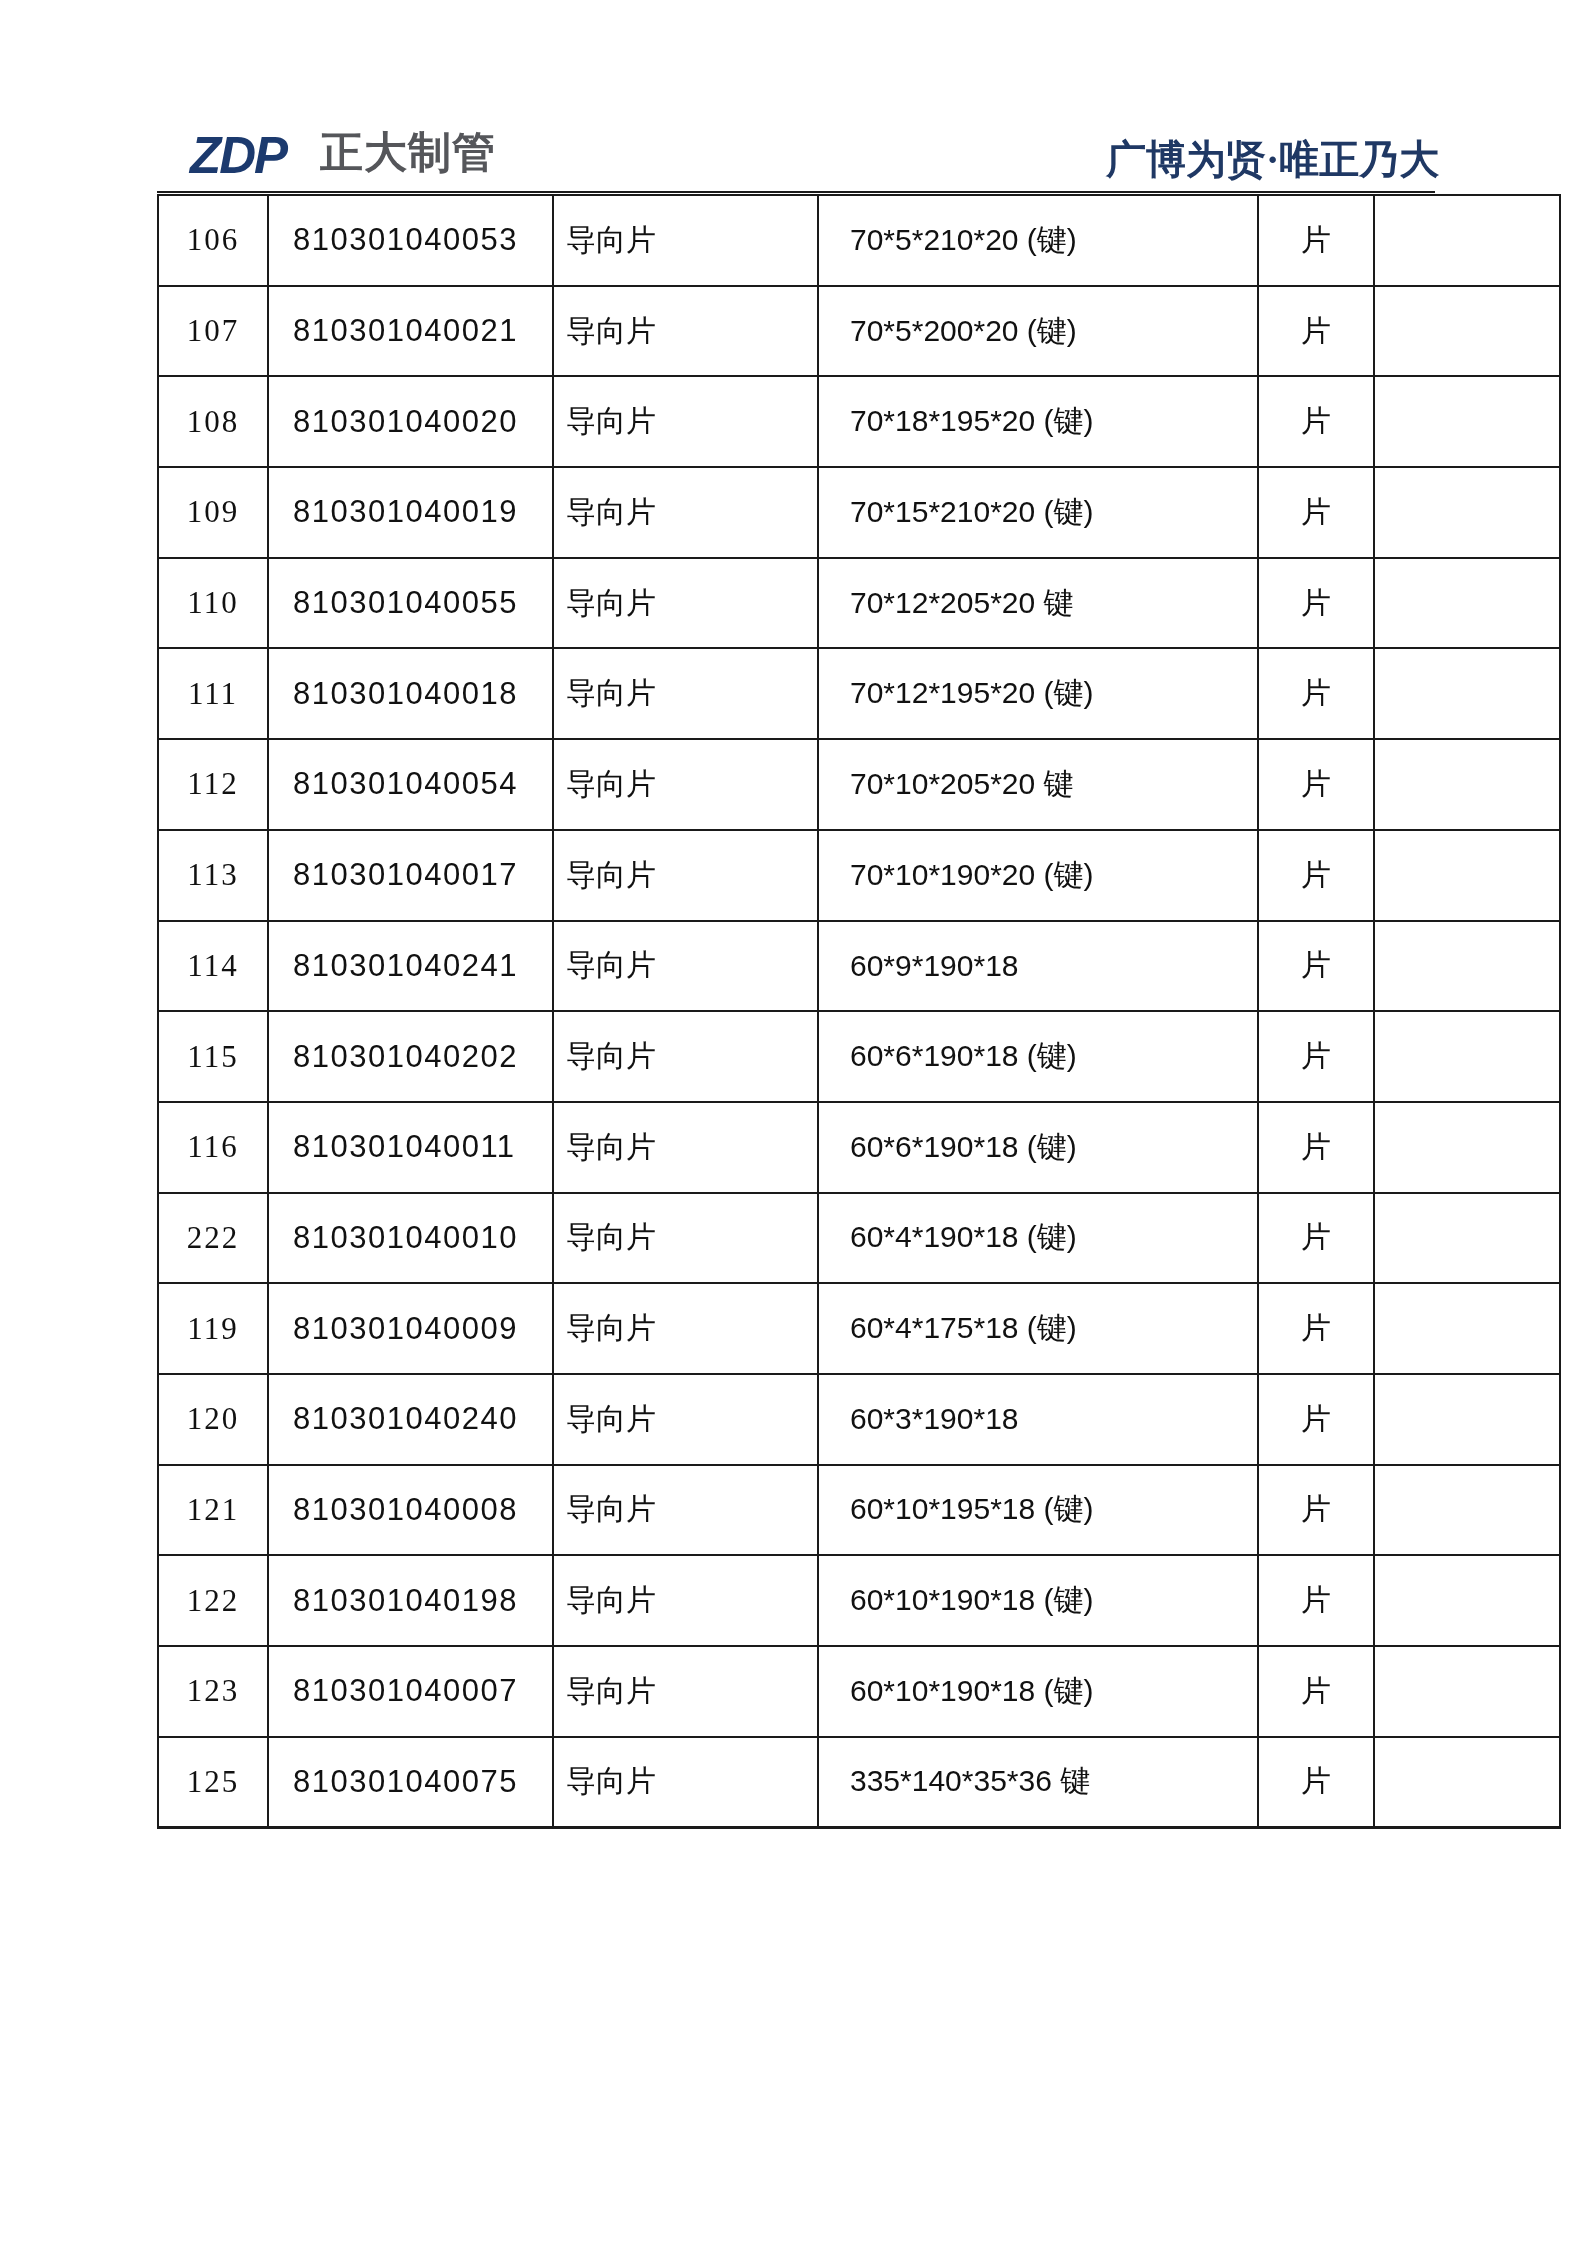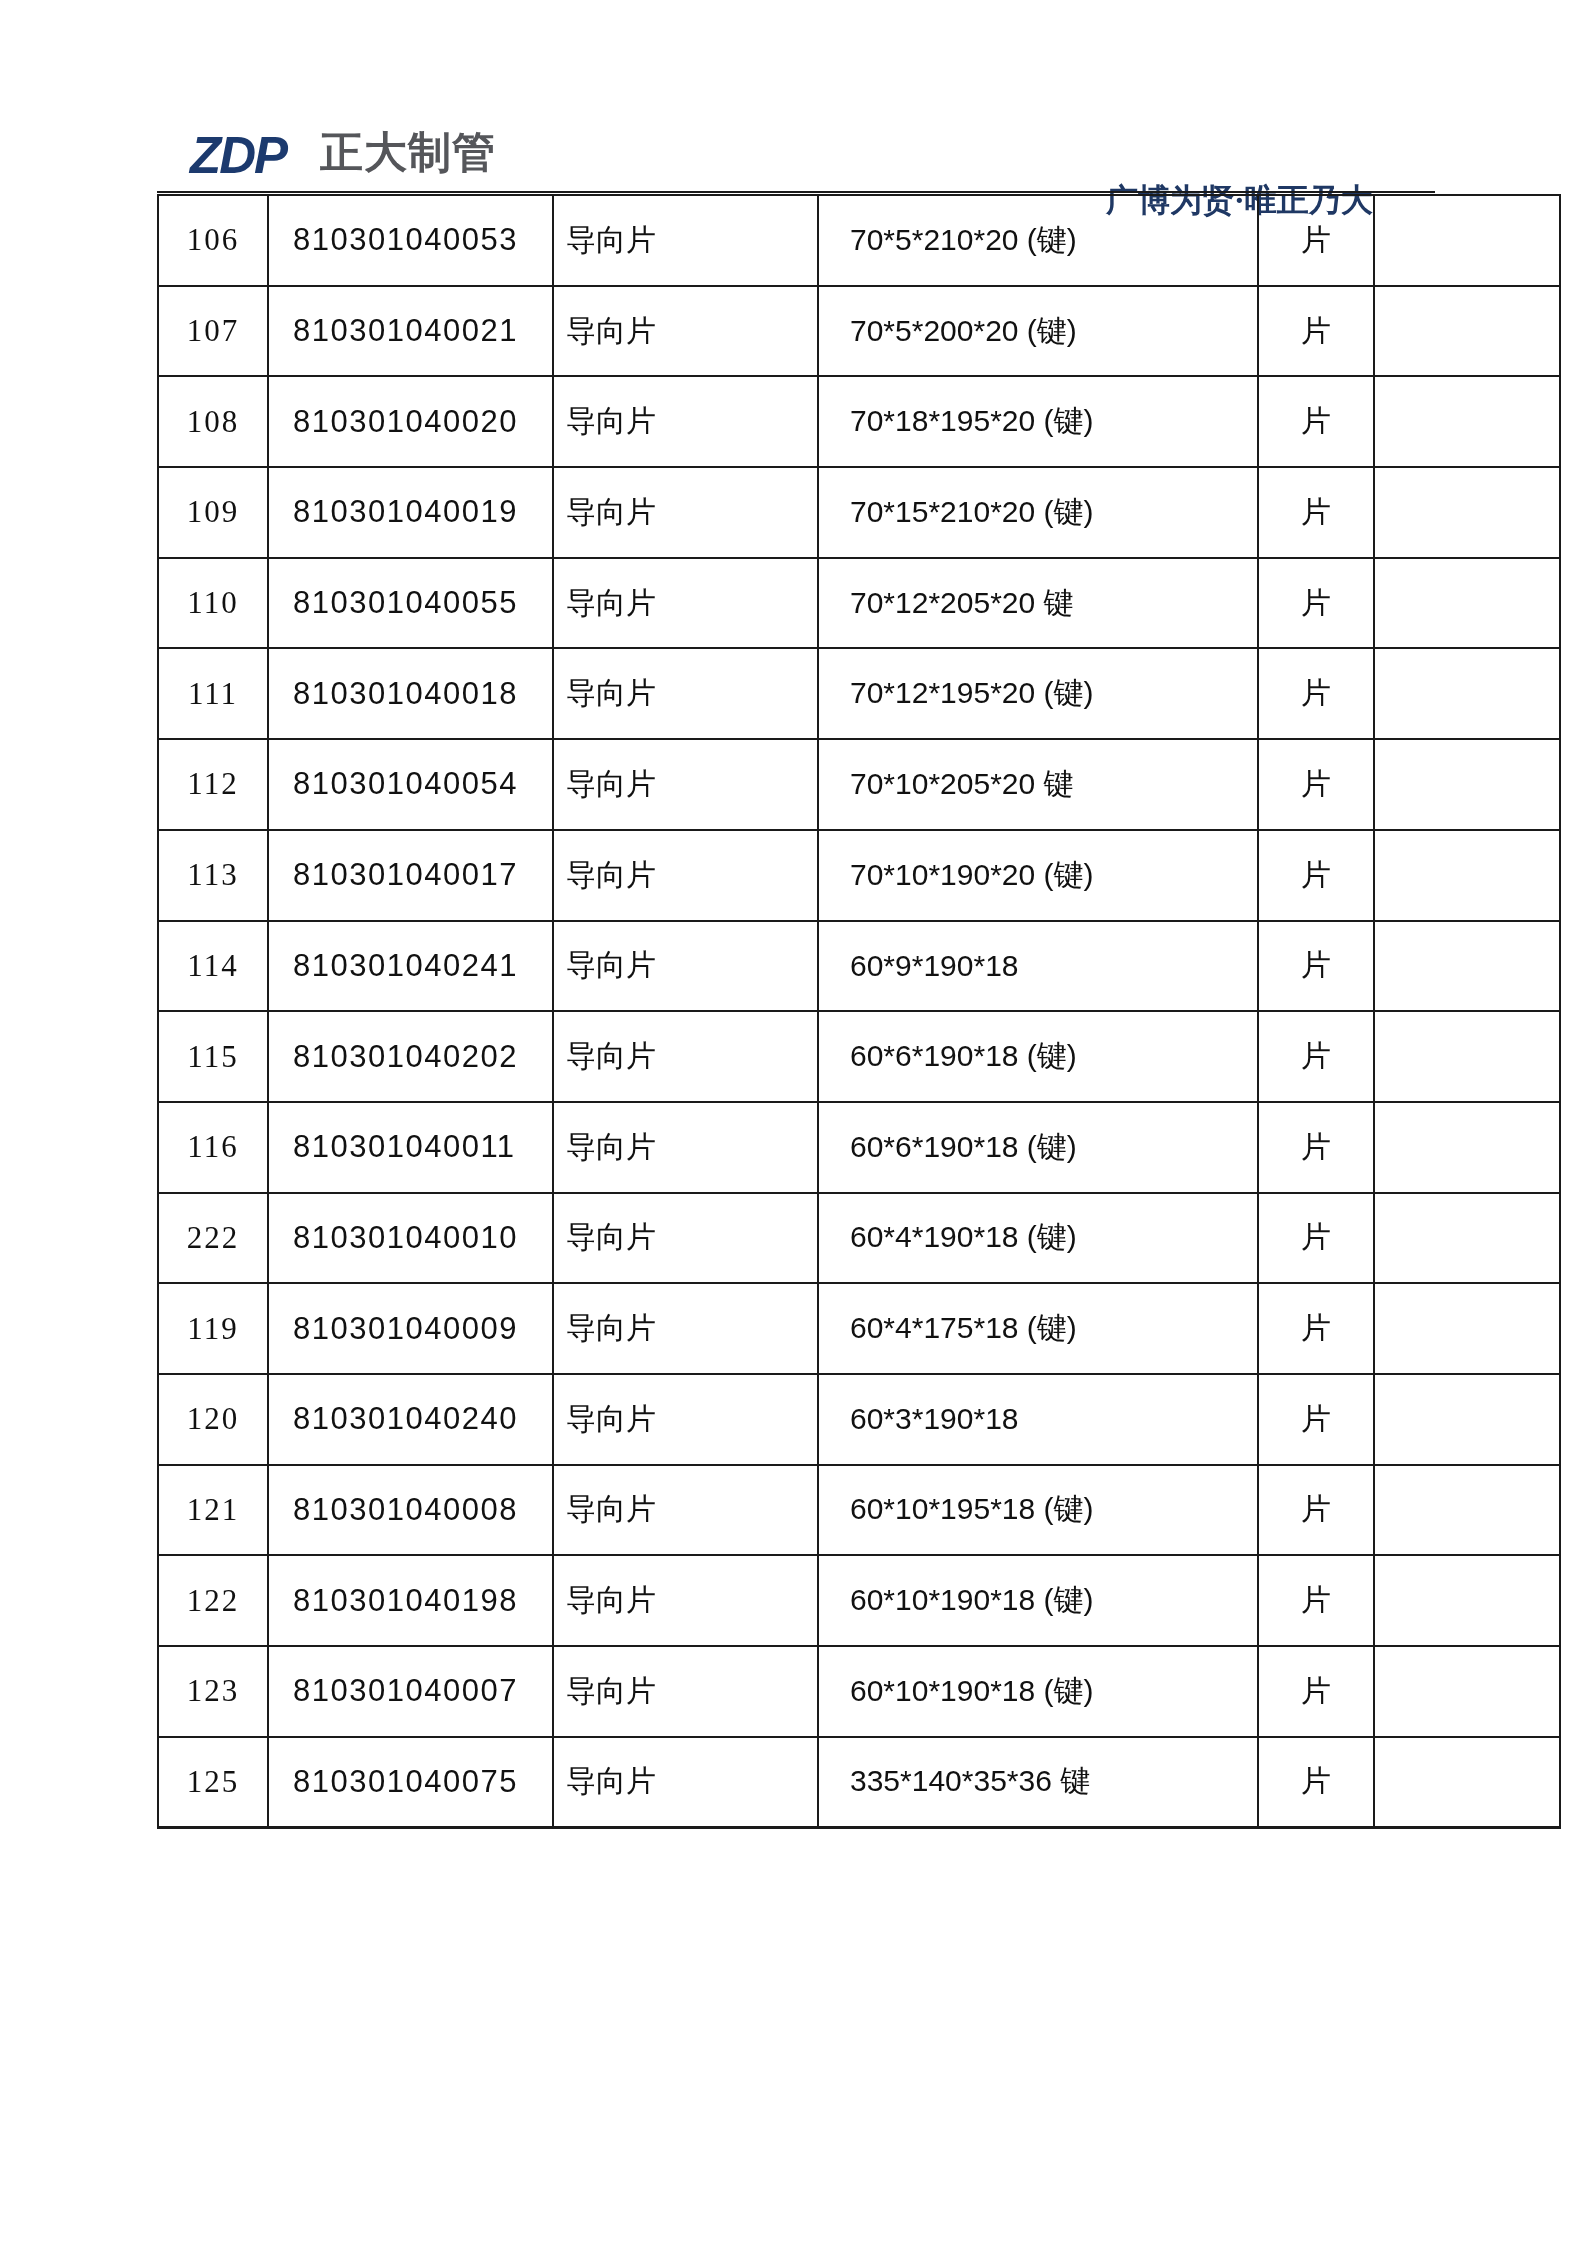--- a/index.html
+++ b/index.html
@@ -23,23 +23,22 @@
   }
   .logo-company {
     position:absolute; left:320px; top:134px;
     font-family:Liberation Mono, monospace;
     font-size:43px; font-weight:700; line-height:1;
     letter-spacing:1px;
   }
   .slogan {
     position:absolute; left:1106px; top:140px;
     font-family:"Liberation Serif","DejaVu Serif",serif;
-    font-size:32px; font-weight:700; line-height:1;
+    font-size:40px; font-weight:700; line-height:1;
     letter-spacing:0px;
-    margin-top:44px;
   }
   .header-rule {
     position:absolute; left:157px; top:191px;
     width:1278px; height:2px; background:#1a1a1a;
   }
 
   
   table.parts {
     position:absolute; left:157px; top:194px;
     width:1402px;

